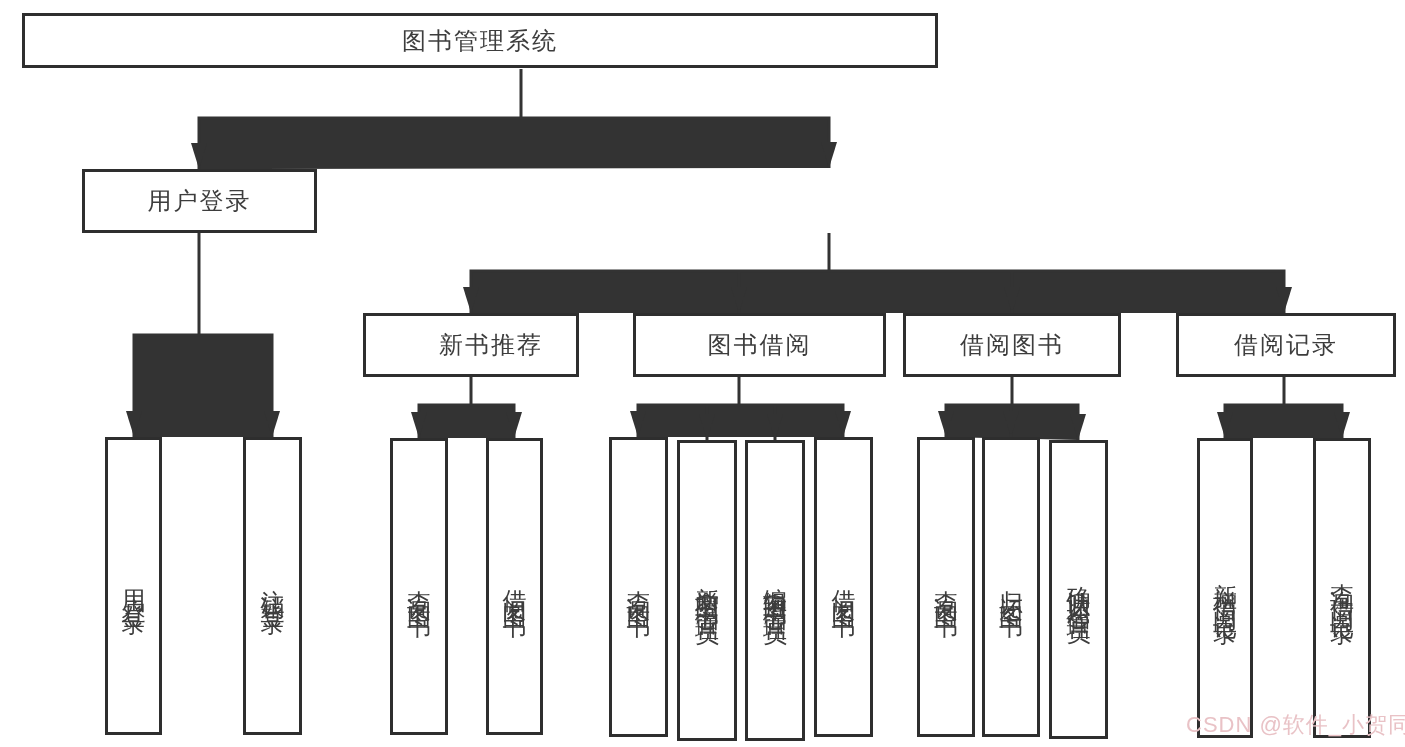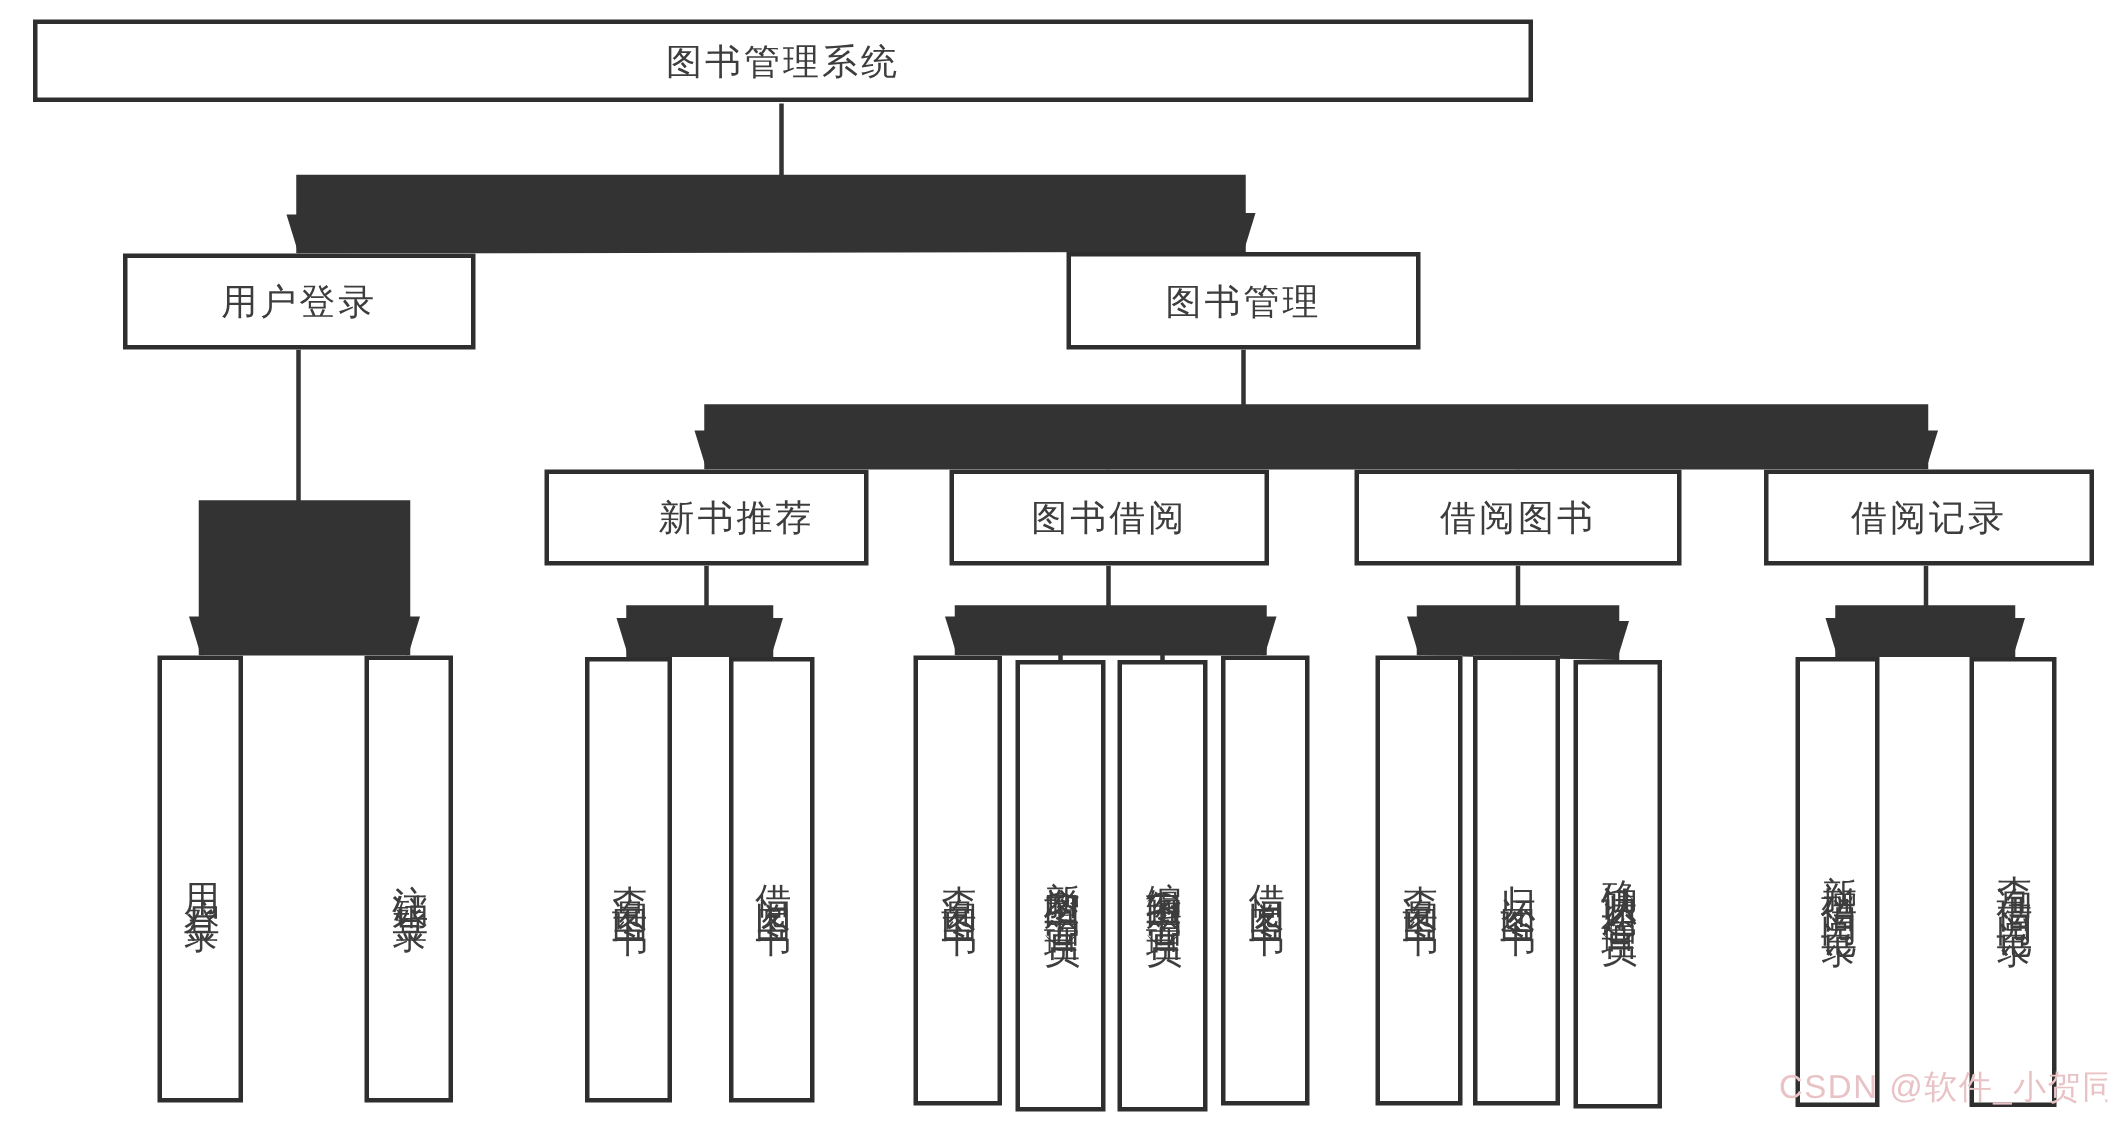--- a/index.html
+++ b/index.html
@@ -101,35 +101,32 @@
       </g>
 
       <g>
         <path d="M1284 377 V405 M1225 438 V405 H1342 V438"></path>
         <polygon points="1217,412 1233,412 1225,438" stroke="none"></polygon>
         <polygon points="1334,412 1350,412 1342,438" stroke="none"></polygon>
       </g>
     </g>
   </svg>
 
-  <div class="node hbox" style="left:22px; top:13px; width:1000px; height:55px;text-align:right;">
+  <div class="node hbox" style="left:22px; top:13px; width:916px; height:55px;text-align:right;">
     <span>图书管理系统</span>
   </div>
 
   <div class="node hbox" style="left:82px; top:169px; width:235px; height:64px;">
     <span>用户登录</span>
   </div>
-  <div class="node hbox" style="left:711px; top:168px; width:236px; height:65px;">
-    <span>图书管理</span>
-  </div>
 
   <div class="node hbox" style="left:363px; top:313px; width:216px; height:64px;padding-left:40px;">
     <span>新书推荐</span>
   </div>
-  <div class="node hbox" style="left:633px; top:313px; width:213px; height:64px;">
+  <div class="node hbox" style="left:633px; top:313px; width:253px; height:64px;">
     <span>图书借阅</span>
   </div>
   <div class="node hbox" style="left:903px; top:313px; width:218px; height:64px;">
     <span>借阅图书</span>
   </div>
   <div class="node hbox" style="left:1176px; top:313px; width:220px; height:64px;">
     <span>借阅记录</span>
   </div>
 
   <div class="node vbox" style="left:105px; top:437px; width:57px; height:298px;">

